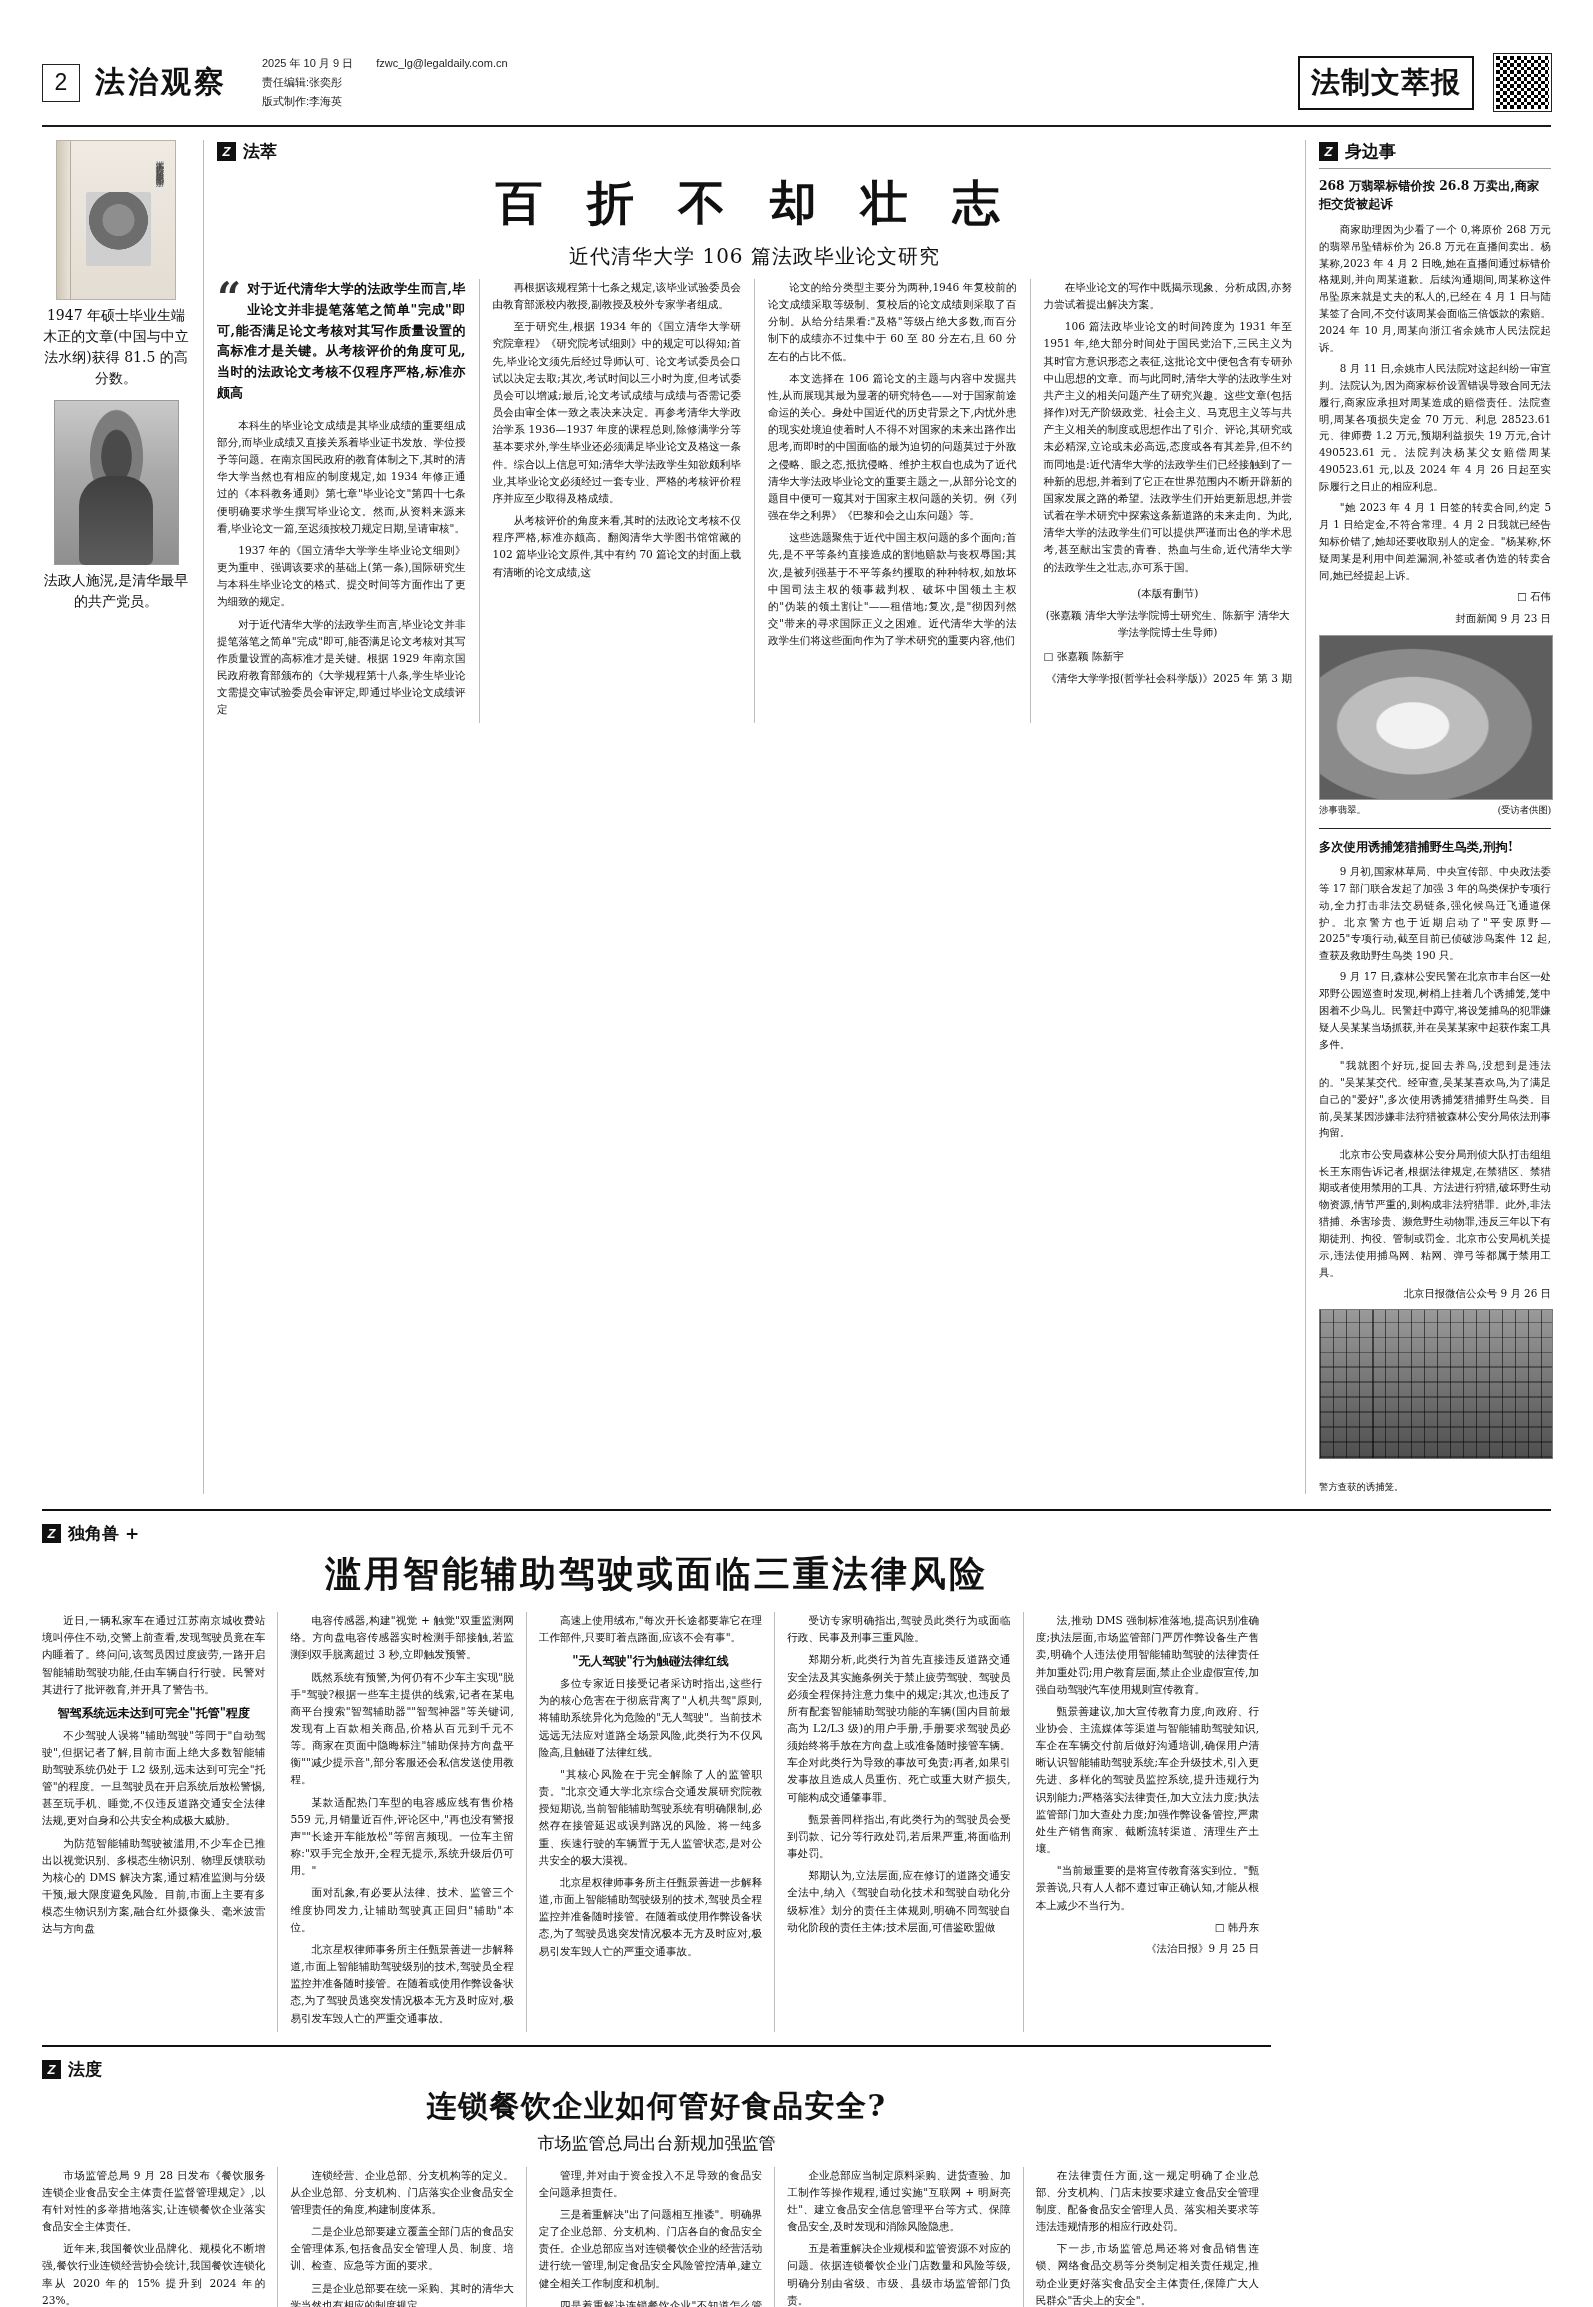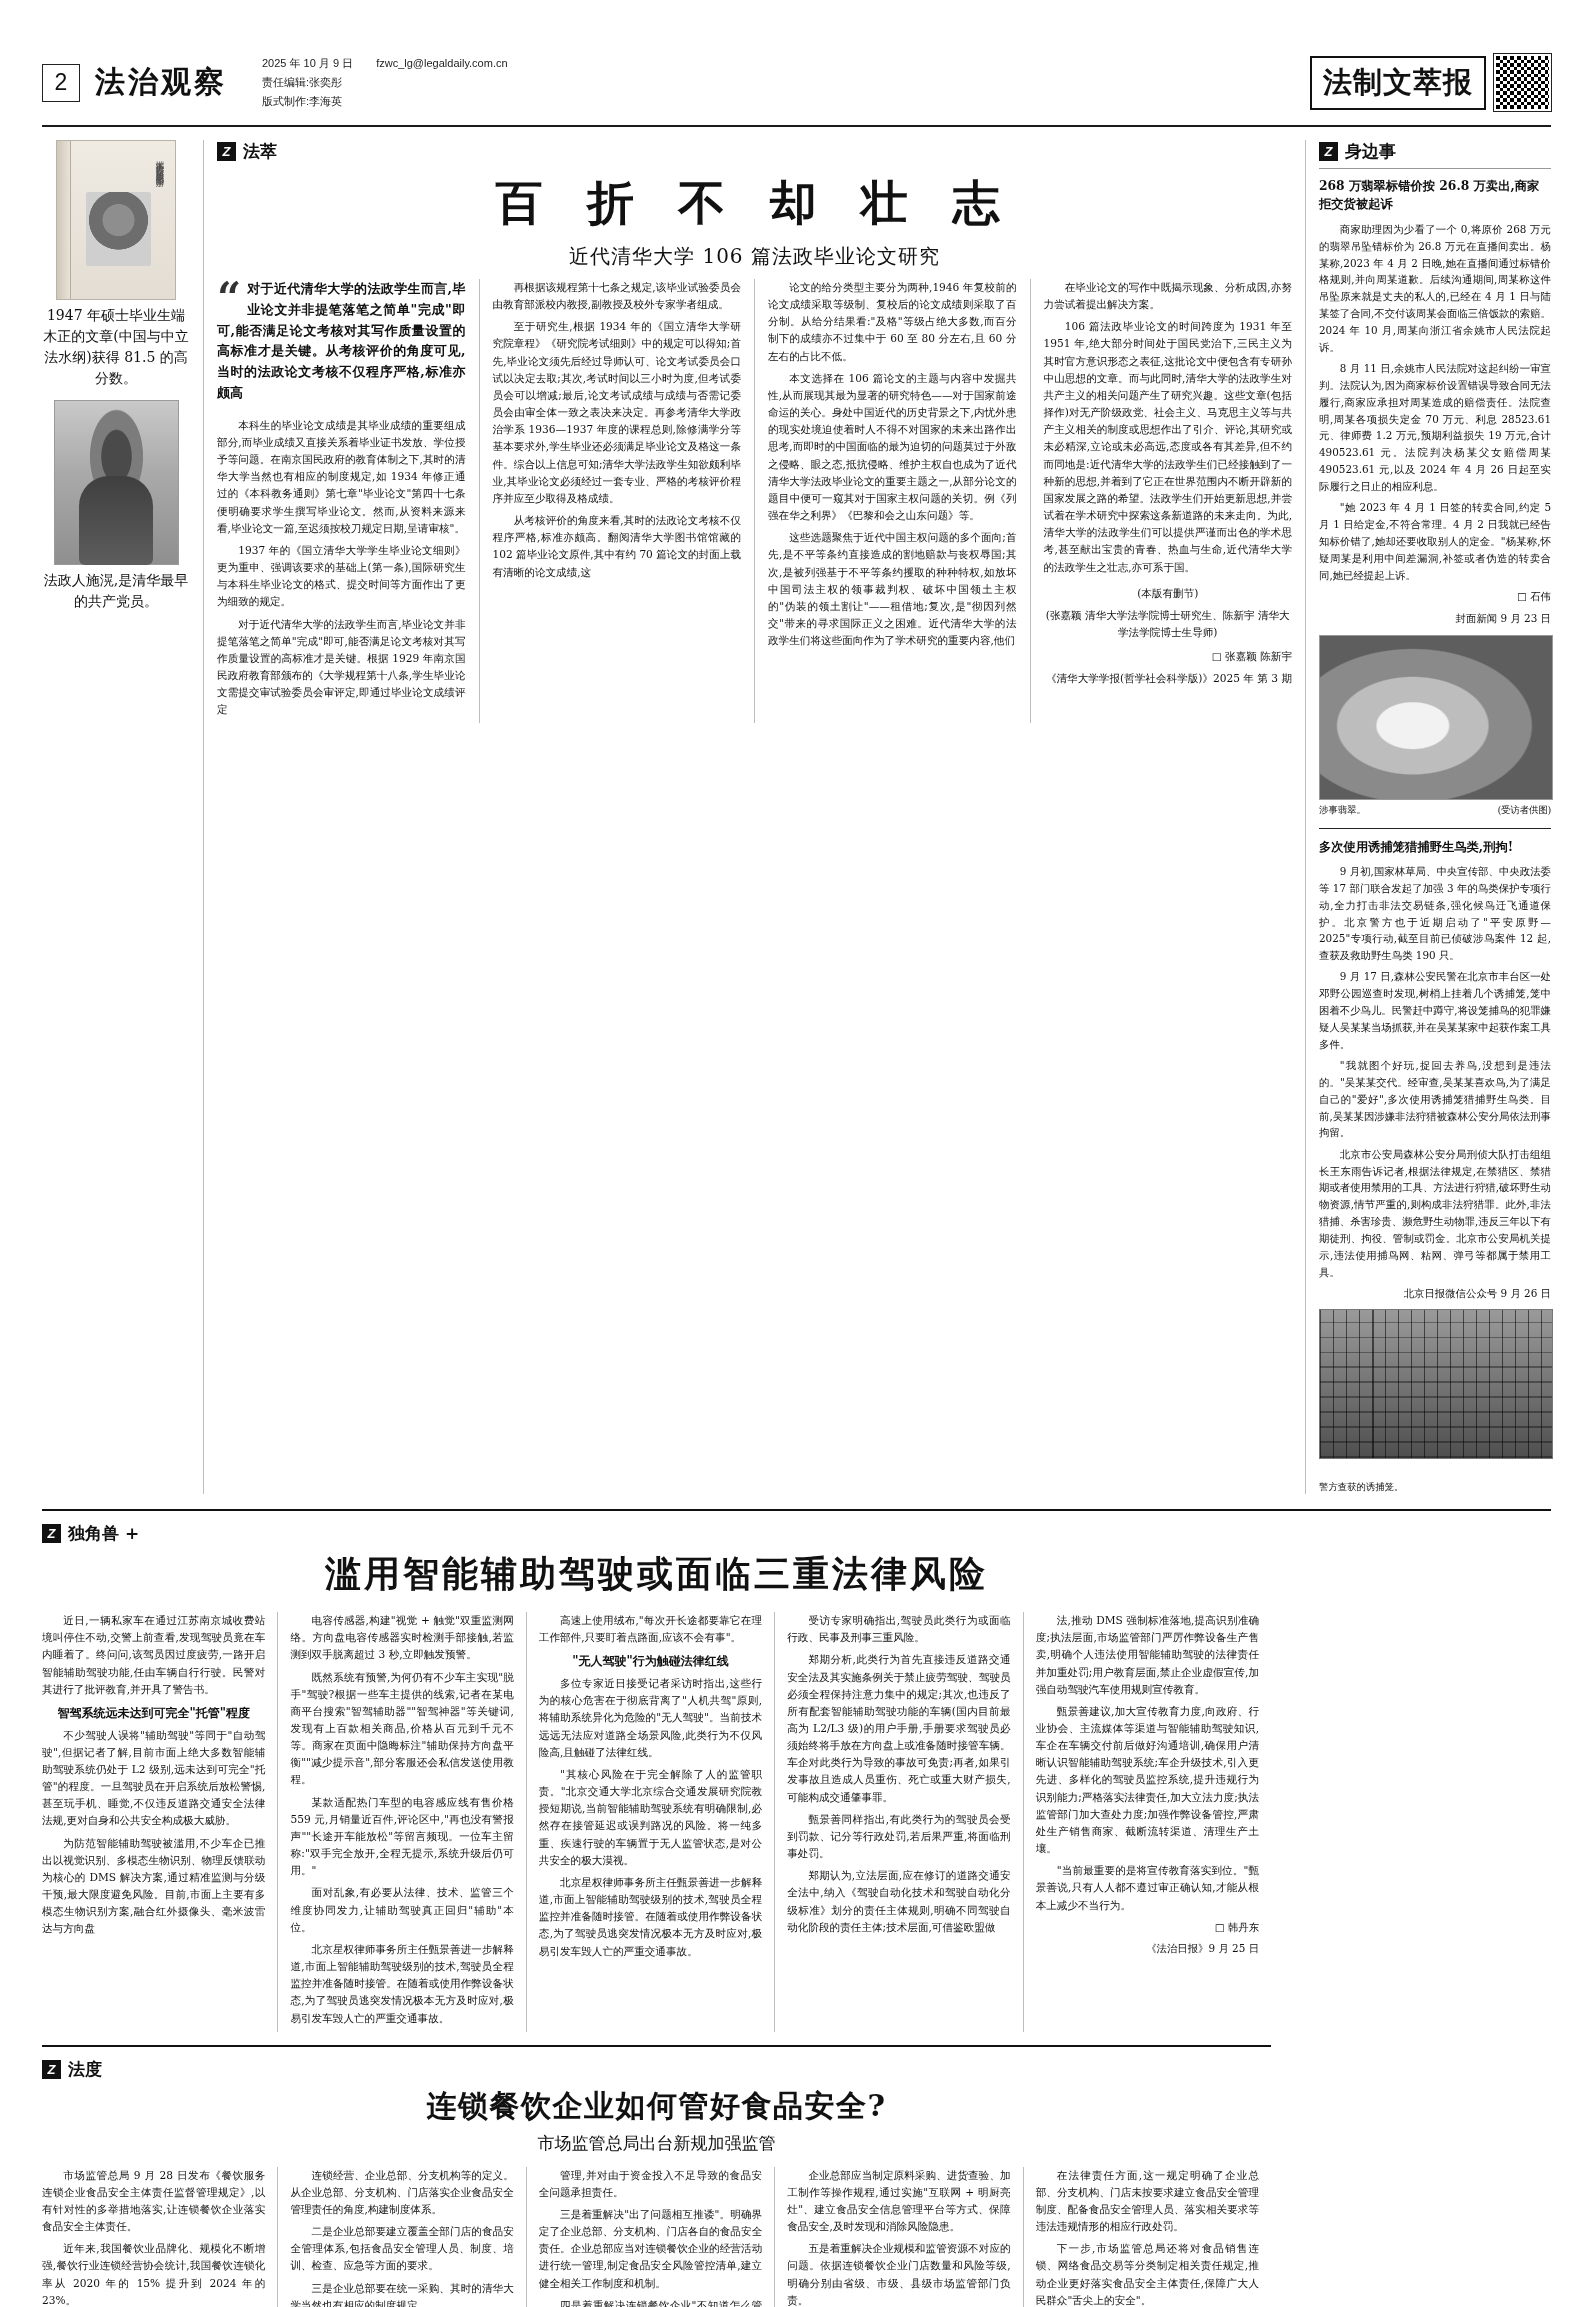--- a/index.html
+++ b/index.html
@@ -55,21 +55,21 @@
     display: flex;
     flex-direction: column;
     justify-content: space-between;
   }
   .masthead-meta .row { white-space: nowrap; }
   .masthead-meta .em { margin-left: 20px; }
   .masthead-right {
     margin-left: auto;
     display: flex;
     align-items: center;
-    gap: 8px;
+    gap: 20px;
   }
   .paper-logo {
     font-size: 29px;
     font-weight: bold;
     letter-spacing: 1px;
     font-family: "DejaVu Serif", serif;
     border: 2px solid #111;
     padding: 5px 11px;
     background: #fff;
   }
@@ -350,21 +350,21 @@
             <p>本文选择在 106 篇论文的主题与内容中发掘共性,从而展现其最为显著的研究特色——对于国家前途命运的关心。身处中国近代的历史背景之下,内忧外患的现实处境迫使着时人不得不对国家的未来出路作出思考,而即时的中国面临的最为迫切的问题莫过于外敌之侵略、眼之态,抵抗侵略、维护主权自也成为了近代清华大学法政毕业论文的重要主题之一,从部分论文的题目中便可一窥其对于国家主权问题的关切。例《列强在华之利界》《巴黎和会之山东问题》等。</p>
             <p>这些选题聚焦于近代中国主权问题的多个面向;首先,是不平等条约直接造成的割地赔款与丧权辱国;其次,是被列强基于不平等条约攫取的种种特权,如放坏中国司法主权的领事裁判权、破坏中国领土主权的"伪装的领土割让"——租借地;复次,是"彻因列然交"带来的寻求国际正义之困难。近代清华大学的法政学生们将这些面向作为了学术研究的重要内容,他们</p>
           </div>
         </div>
         <div class="col-rule" style="flex:1;padding-left:13px;">
           <div class="body-text">
             <p>在毕业论文的写作中既揭示现象、分析成因,亦努力尝试着提出解决方案。</p>
             <p>106 篇法政毕业论文的时间跨度为 1931 年至 1951 年,绝大部分时间处于国民党治下,三民主义为其时官方意识形态之表征,这批论文中便包含有专研孙中山思想的文章。而与此同时,清华大学的法政学生对共产主义的相关问题产生了研究兴趣。这些文章(包括择作)对无产阶级政党、社会主义、马克思主义等与共产主义相关的制度或思想作出了引介、评论,其研究或未必精深,立论或未必高远,态度或各有其差异,但不约而同地是:近代清华大学的法政学生们已经接触到了一种新的思想,并着到了它正在世界范围内不断开辟新的国家发展之路的希望。法政学生们开始更新思想,并尝试着在学术研究中探索这条新道路的未来走向。为此,清华大学的法政学生们可以提供严谨而出色的学术思考,甚至献出宝贵的青春、热血与生命,近代清华大学的法政学生之壮志,亦可系于国。</p>
             <p style="text-align:center;text-indent:0;margin-top:9px;">(本版有删节)</p>
             <p style="text-align:center;text-indent:0;">(张嘉颖 清华大学法学院博士研究生、陈新宇 清华大学法学院博士生导师)</p>
-            <p style="text-align:right;text-indent:0;margin-top:7px;">□ 张嘉颖 陈新宇</p>
+            <p style="text-indent:0;margin-top:7px;">□ 张嘉颖 陈新宇</p>
             <p style="text-align:right;text-indent:0;">《清华大学学报(哲学社会科学版)》2025 年 第 3 期</p>
           </div>
         </div>
       </div>
     </div>
 
     <div class="sec1-right col-rule">
       <div class="sec-tag">
         <span class="z">Z</span>
         <span>身边事</span>

